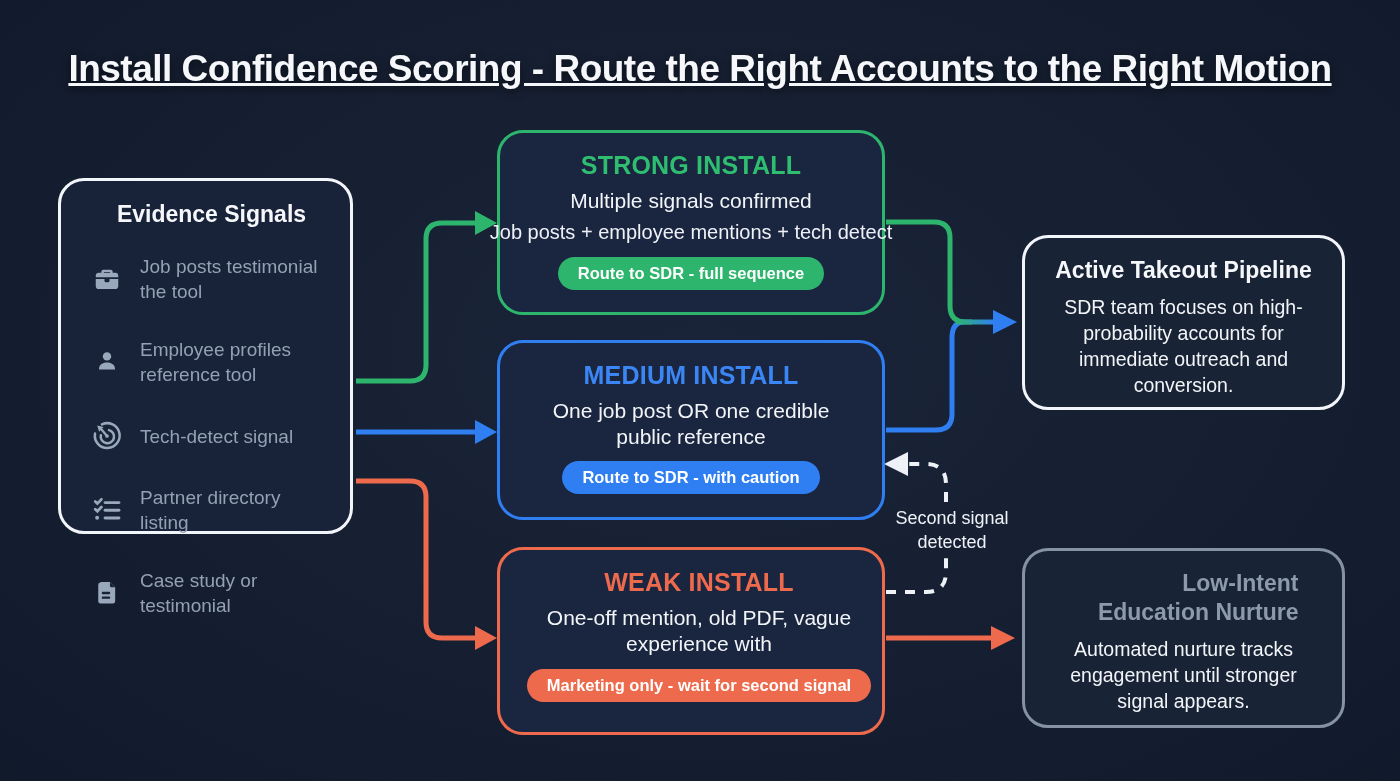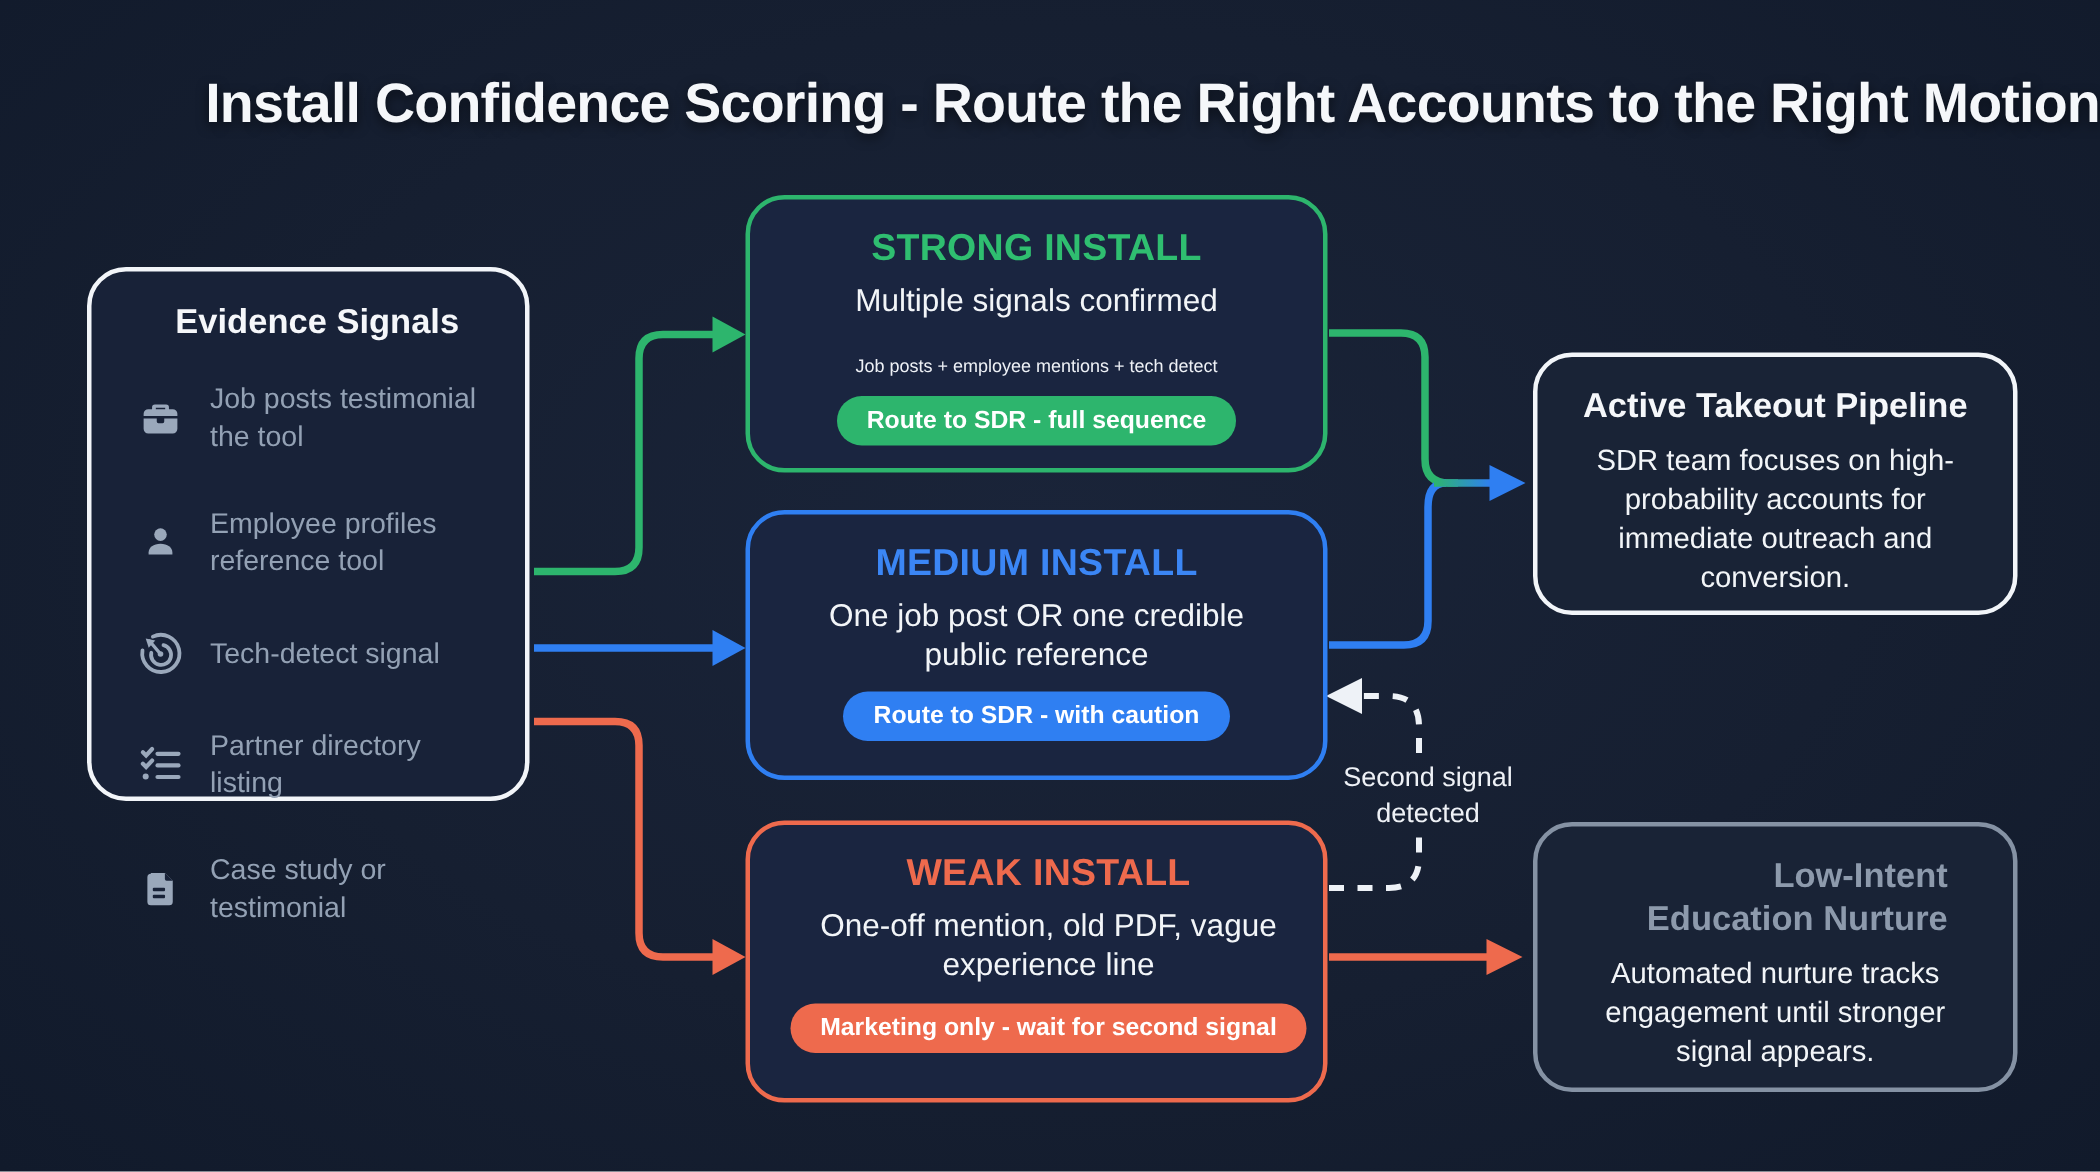--- a/index.html
+++ b/index.html
@@ -8,22 +8,22 @@
     font-family: "Liberation Sans", "DejaVu Sans", sans-serif;
     background: radial-gradient(ellipse at 50% 45%, #1a2439 0%, #161f31 55%, #111a2b 100%);
     color:#f2f5f9;
     position:relative;
     overflow:hidden;
   }
   .stage { position:absolute; inset:0; }
 
   .main-title {
     position:absolute; top:48px; left:0; width:1400px;
-    text-align:right; font-size:37px; font-weight:bold; letter-spacing:-0.5px;
-    color:#f5f7fa; text-shadow:0 3px 8px rgba(0,0,0,.55);
+    text-align:center; font-size:37px; font-weight:bold; letter-spacing:-0.5px;
+    color:#f5f7fa; text-shadow:0 3px 8px rgba(0,0,0,.55);text-decoration:underline;
   }
 
   
   svg.connectors { position:absolute; top:0; left:0; z-index:1; }
 
   .node { position:absolute; z-index:2; border-radius:26px; background:#1a2540; }
 
   
   .evidence {
     left:58px; top:178px; width:295px; height:356px;
@@ -34,21 +34,21 @@
   .ev-item { display:flex; align-items:center; gap:17px; color:#93a1b4; }
   .ev-item + .ev-item { margin-top:33px; }
   .ev-icon { width:32px; flex:0 0 32px; display:flex; justify-content:center; color:#9aa8bb; }
   .ev-label { font-size:19px; line-height:25px; max-width:200px; }
 
   
   .tier { left:497px; width:388px; border-width:3.5px; border-style:solid;
           display:flex; flex-direction:column; align-items:center; text-align:center; }
   .tier-title { font-size:25px; font-weight:bold; letter-spacing:.2px; }
   .tier-sub { font-size:21px; color:#f2f5f8; line-height:26px; margin-top:8px; }
-  .tier-detail { font-size:12px; color:#eef1f6; margin-top:23px; white-space:nowrap; }
+  .tier-detail { font-size:20px; color:#eef1f6; margin-top:7px; white-space:nowrap; }
   .pill { border-radius:17px; padding:7px 20px; font-size:16.5px; font-weight:bold; color:#ffffff; margin-top:13px; white-space:nowrap; }
 
   .tier--strong { top:130px; height:185px; border-color:#2db56d; padding-top:18px; }
   .tier--strong .tier-title { color:#2fbe70; }
   .tier--strong .pill { background:#2db56d; }
 
   .tier--medium { top:340px; height:180px; border-color:#2f7ff2; padding-top:18px; }
   .tier--medium .tier-title { color:#3b86f5; }
   .tier--medium .pill { background:#2f7ff2; margin-top:11px; }
 
@@ -196,21 +196,21 @@
   </div>
 
   <div class="node tier tier--medium">
     <div class="tier-title">MEDIUM INSTALL</div>
     <div class="tier-sub" style="max-width:330px;">One job post OR one credible public reference</div>
     <div class="pill">Route to SDR - with caution</div>
   </div>
 
   <div class="node tier tier--weak">
     <div class="tier-title">WEAK INSTALL</div>
-    <div class="tier-sub" style="max-width:340px;">One-off mention, old PDF, vague experience line</div>
+    <div class="tier-sub" style="max-width:340px;">One-off mention, old PDF, vague experience with</div>
     <div class="pill">Marketing only - wait for second signal</div>
   </div>
 
   <div class="node outcome outcome--active">
     <div class="outcome-title">Active Takeout Pipeline</div>
     <div class="outcome-body">SDR team focuses on high-probability accounts for immediate outreach and conversion.</div>
   </div>
 
   <div class="node outcome outcome--nurture">
     <div class="outcome-title">Low-Intent Education Nurture</div>

